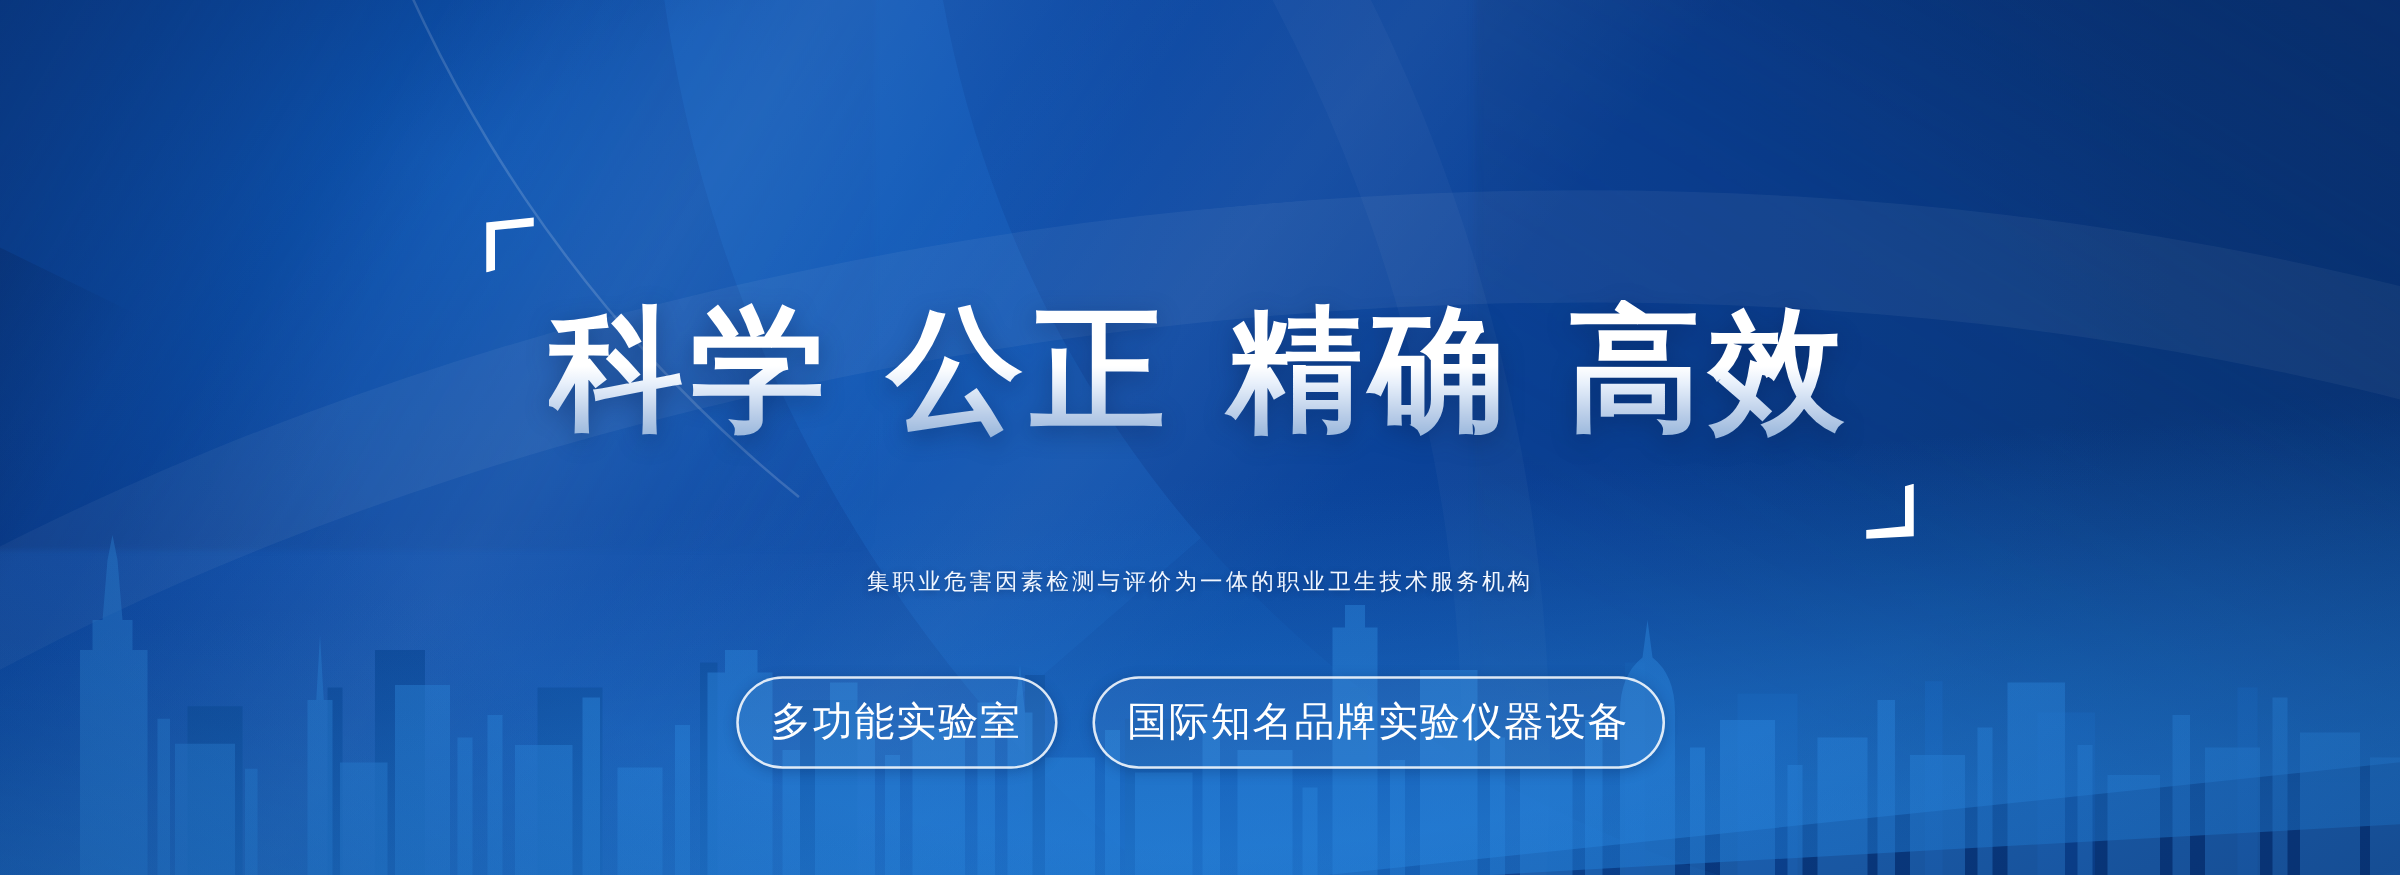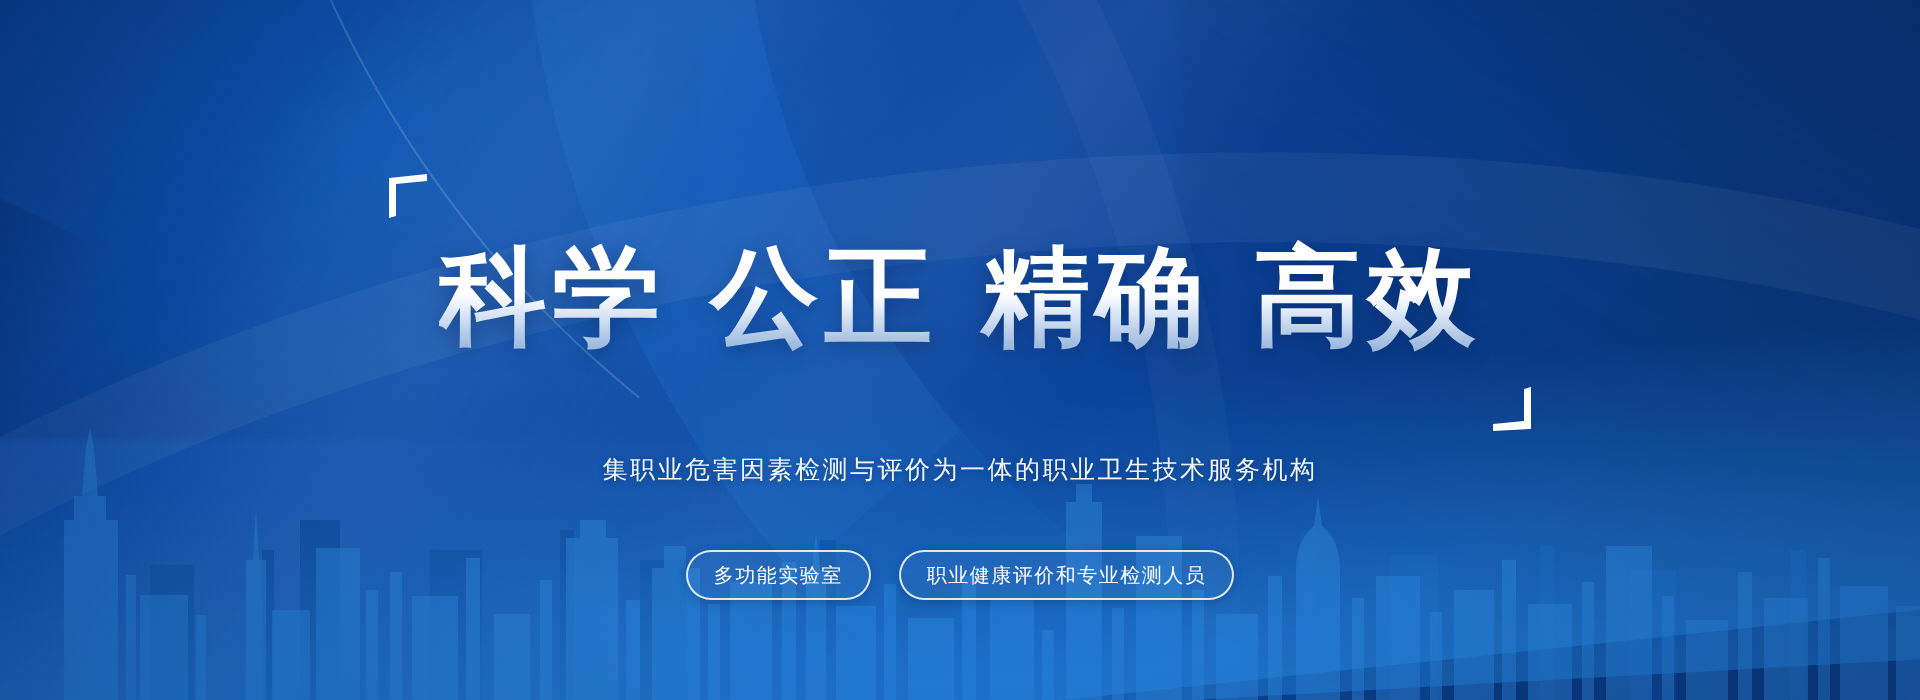--- a/index.html
+++ b/index.html
@@ -185,44 +185,44 @@
     background-clip: text;
     color: transparent;
     -webkit-text-fill-color: transparent;
     text-shadow: none;
     filter: drop-shadow(0 5px 10px rgba(4,30,78,0.40));
     font-family: "DejaVu Sans", "Liberation Sans", sans-serif;
   }
 
   .subtitle {
     margin-top: 26px;
-    font-size: 25px;
+    font-size: 18px;
     letter-spacing: 2.5px;
     color: #f2f7ff;
     font-weight: 500;
     text-shadow: 0 2px 6px rgba(4,30,78,0.45);
     font-family: "DejaVu Sans", "Liberation Sans", sans-serif;
   }
 
   .pills {
     margin-top: 64px;
     display: flex;
     gap: 28px;
     align-items: center;
   }
   .pill {
     height: 46px;
-    padding: 0 26px;
+    padding: 12px 26px;
     display: flex;
     align-items: center;
     justify-content: center;
     border: 2px solid rgba(255,255,255,0.85);
     border-radius: 999px;
     color: #ffffff;
-    font-size: 20px;
+    font-size: 32px;
     letter-spacing: 1.5px;
     white-space: nowrap;
     background: rgba(255,255,255,0.045);
     box-shadow: 0 2px 10px rgba(4,30,78,0.28);
     font-family: "DejaVu Sans", "Liberation Sans", sans-serif;
     cursor: pointer;
   }
 </style>
 </head>
 <body>
@@ -344,17 +344,17 @@
         <svg width="42" height="46" viewBox="0 0 42 46" aria-hidden="true">
           <polygon points="40,0 40,42 2,44 2,37 33,34 33,2" fill="#ffffff"></polygon>
         </svg>
       </span>
     </div>
 
     <div class="subtitle">集职业危害因素检测与评价为一体的职业卫生技术服务机构</div>
 
     <div class="pills">
       <div class="pill">多功能实验室</div>
-      <div class="pill">职业健康评价和专业检测人员</div>
+      <div class="pill">国际知名品牌实验仪器设备</div>
     </div>
 
   </div>
 </div>
 
 </body></html>

